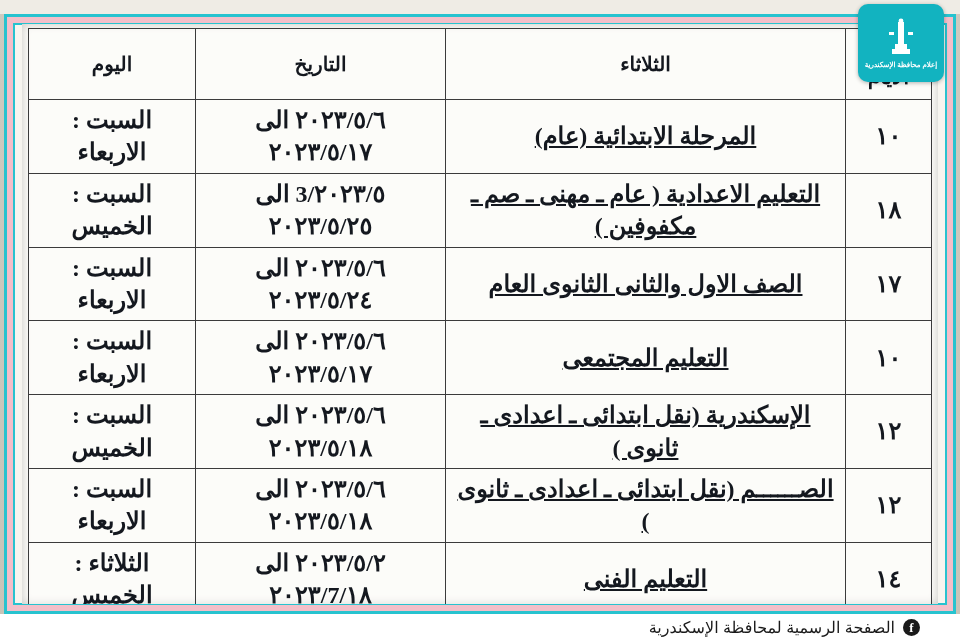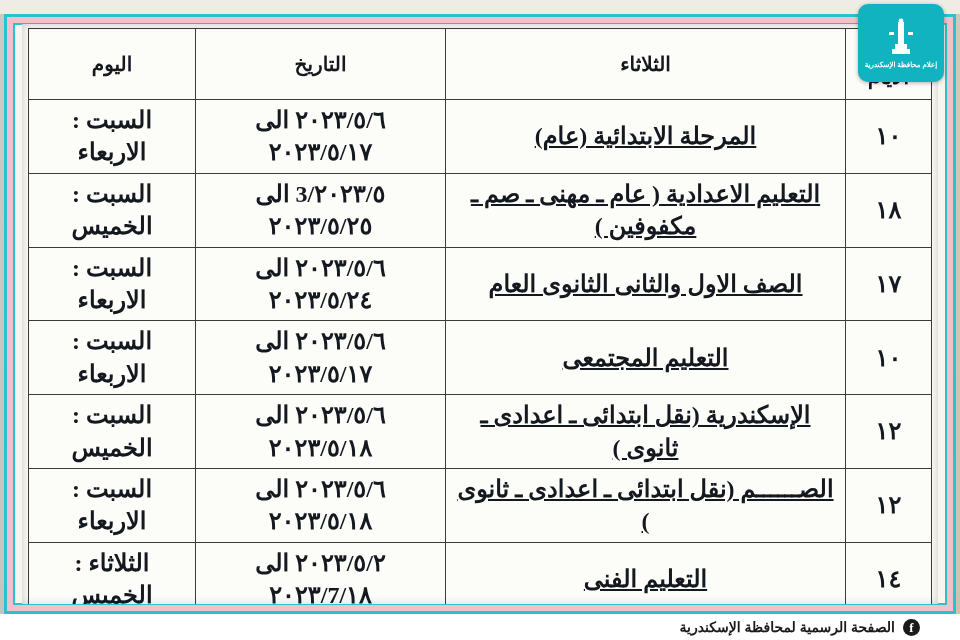--- a/index.html
+++ b/index.html
@@ -99,21 +99,21 @@
     display:flex;align-items:center;
     justify-content:flex-start;
     padding-right:0;padding-left:0;
   }
   .credit-inner{
     display:flex;align-items:center;gap:8px;
     margin-right:40px;
   }
   .credit-text{
     font-family:"Liberation Sans", sans-serif;
-    font-size:14px;font-weight:700;color:#1a1a1a;
+    font-size:16px;font-weight:400;color:#1a1a1a;
   }
   .fb-icon{
     width:17px;height:17px;border-radius:50%;
     background:#1a1a1a;color:#fff;
     font-family:"Liberation Serif", serif;
     font-size:13px;font-weight:700;
     display:flex;align-items:center;justify-content:center;
     line-height:1;
   }
 </style>

